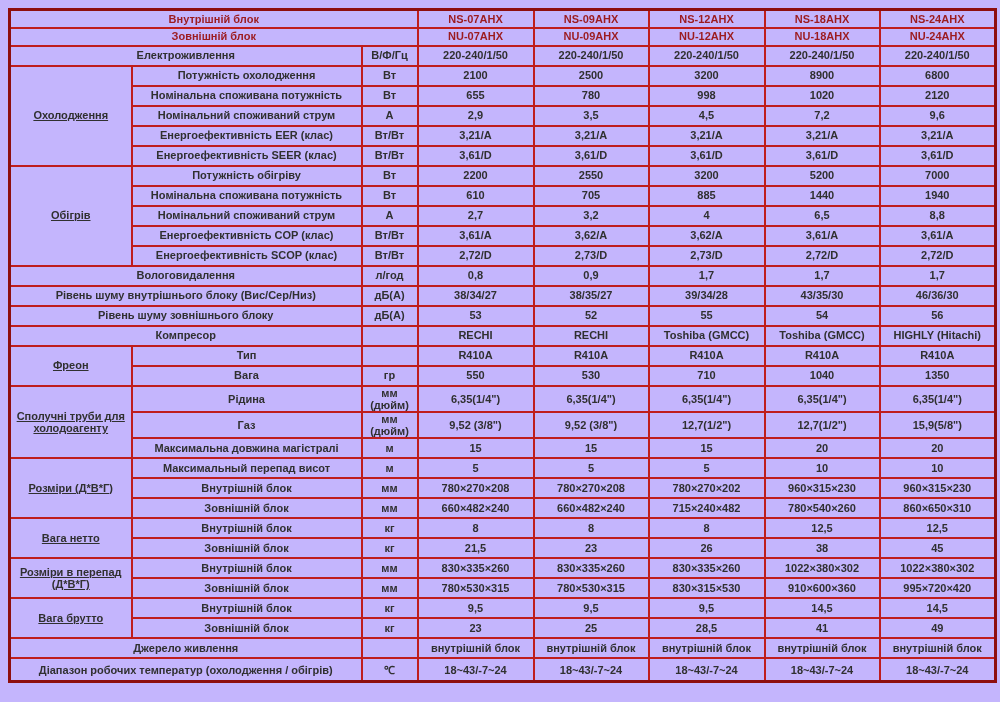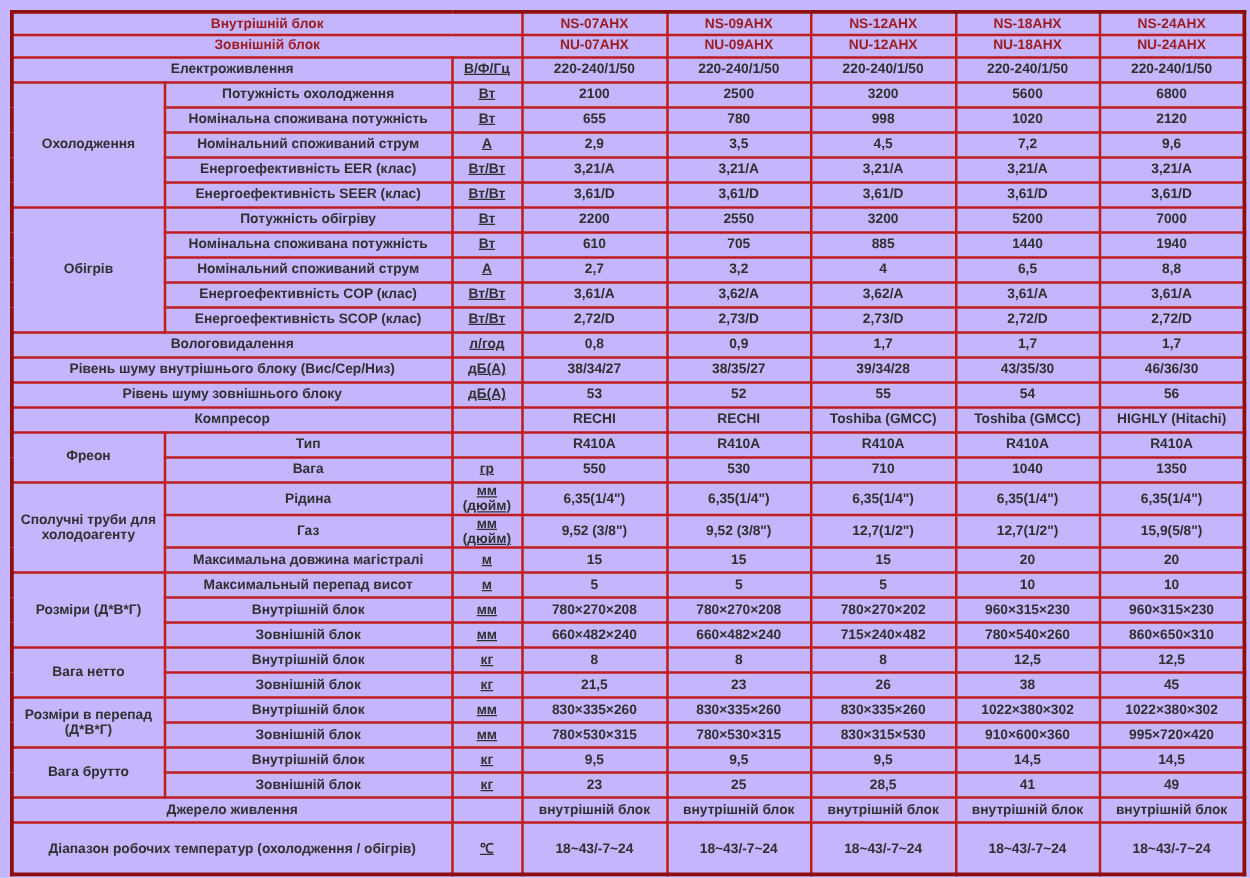--- a/index.html
+++ b/index.html
@@ -29,24 +29,24 @@
     font-size:11px;
     line-height:1.1;
     color:var(--text);
     text-align:center;
     vertical-align:middle;
     padding:0 3px;
     overflow:hidden;
   }
   tr{height:20px;}
   tr.hdr{height:18px;}
-  tr.tall{height:42px;}
-  td.group-cell{text-align:left;padding:0 5px;}
+  tr.tall{height:24px;}
+  td.group-cell{text-align:left;padding:0 5px;text-decoration:underline;}
   td.row-label{text-align:left;padding:0 5px;}
-  td.unit{font-size:10px;padding:0 1px;text-decoration:underline;}
+  td.unit{font-size:10px;padding:0 1px;}
   tr.hdr td{color:var(--maroon);}
   td.nb{border-bottom-style:hidden;}
   td.tt{border-top:3px solid var(--thick);}
   td.dthick{border-left:3px solid var(--thick);}
 </style>
 </head>
 <body>
 
 <div class="page">
   <table class="spec">
@@ -86,21 +86,21 @@
           <td class="val dthick" colspan="1">220-240/1/50</td>
           <td class="val" colspan="1">220-240/1/50</td>
         </tr>
         <tr>
           <td class="group-cell tt" colspan="1" rowspan="5">Охолодження</td>
           <td class="row-label tt" colspan="1">Потужність охолодження</td>
           <td class="unit tt" colspan="1">Вт</td>
           <td class="val dthick tt" colspan="1">2100</td>
           <td class="val tt" colspan="1">2500</td>
           <td class="val tt" colspan="1">3200</td>
-          <td class="val dthick tt" colspan="1">5600</td>
+          <td class="val dthick tt" colspan="1">8900</td>
           <td class="val tt" colspan="1">6800</td>
         </tr>
         <tr>
           <td class="row-label" colspan="1">Номінальна споживана потужність</td>
           <td class="unit" colspan="1">Вт</td>
           <td class="val dthick" colspan="1">655</td>
           <td class="val" colspan="1">780</td>
           <td class="val" colspan="1">998</td>
           <td class="val dthick" colspan="1">1020</td>
           <td class="val" colspan="1">2120</td>

